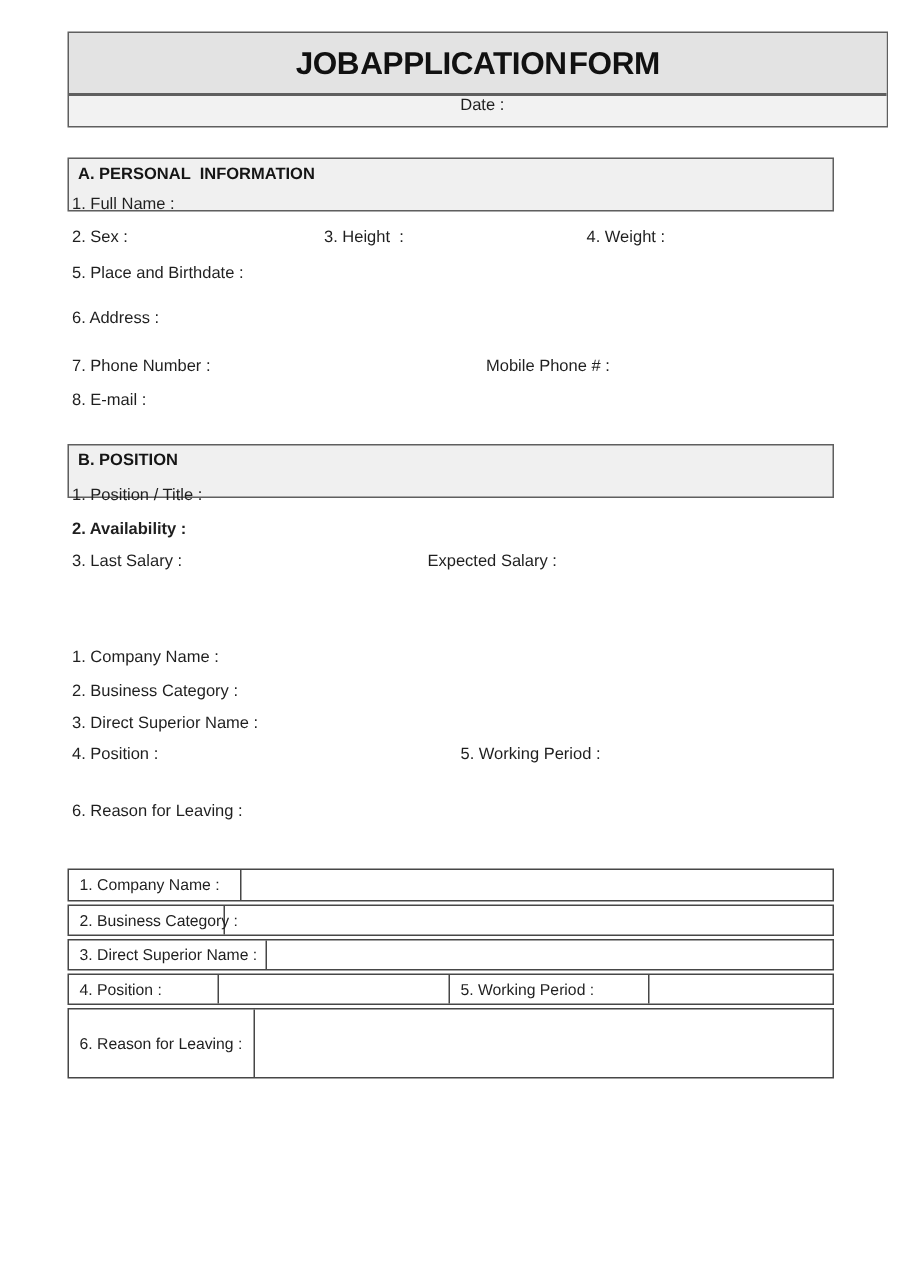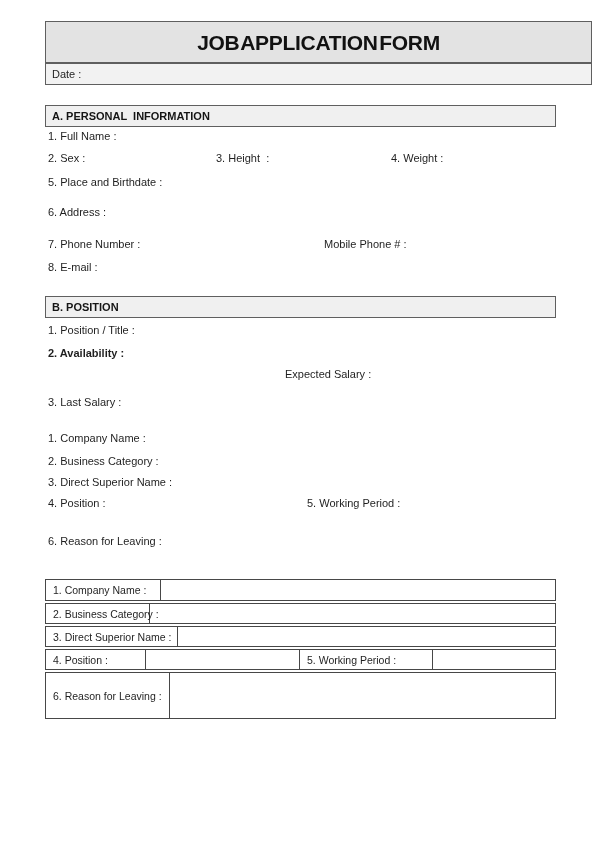--- a/index.html
+++ b/index.html
@@ -33,26 +33,27 @@
     color: #111111;
     white-space: pre;
   }
   .date-row {
     height: 20px;
     background: #f2f2f2;
     display: flex;
     align-items: center;
     padding-left: 6px;
     font-size: 10.5px;
+    flex-direction: column;
   }
   .date-fill { flex: 1; height: 100%; }
 
   
   .sec-header {
-    left: 45px; width: 511px; height: 22px;
+    left: 45px; width: 511px; height: 36px;
     background: #f0f0f0;
     border: 1px solid #5f5f5f;
     font-weight: bold;
     font-size: 11px;
     line-height: 20px;
     padding-left: 6px;
     white-space: pre;
     color: #151515;
   }
 
@@ -101,21 +102,21 @@
   <div class="abs label" style="left:391px; top:152px;">4. Weight :</div>
   <div class="abs label" style="left:48px; top:176px;">5. Place and Birthdate :</div>
   <div class="abs label" style="left:48px; top:206px;">6. Address :</div>
   <div class="abs label" style="left:48px; top:238px;">7. Phone Number :</div>
   <div class="abs label" style="left:296px; top:238px;padding-left:28px;">Mobile Phone # :</div>
   <div class="abs label" style="left:48px; top:261px;">8. E-mail :</div>
 
   <div class="abs sec-header" style="top:296px;">B. POSITION</div>
   <div class="abs label" style="left:48px; top:324px;">1. Position / Title :</div>
   <div class="abs label" style="left:48px; top:347px;font-weight:bold;">2. Availability :</div>
-  <div class="abs label" style="left:48px; top:368px;margin-top:28px;">3. Last Salary :</div>
+  <div class="abs label" style="left:48px; top:368px;">3. Last Salary :</div>
   <div class="abs label" style="left:285px; top:368px;">Expected Salary :</div>
 
   <div class="abs label" style="left:48px; top:432px;">1. Company Name :</div>
   <div class="abs label" style="left:48px; top:455px;">2. Business Category :</div>
   <div class="abs label" style="left:48px; top:476px;">3. Direct Superior Name :</div>
   <div class="abs label" style="left:48px; top:497px;">4. Position :</div>
   <div class="abs label" style="left:307px; top:497px;">5. Working Period :</div>
   <div class="abs label" style="left:48px; top:535px;">6. Reason for Leaving :</div>
 
   <div class="abs trow" style="top:579px; height:22px;">

